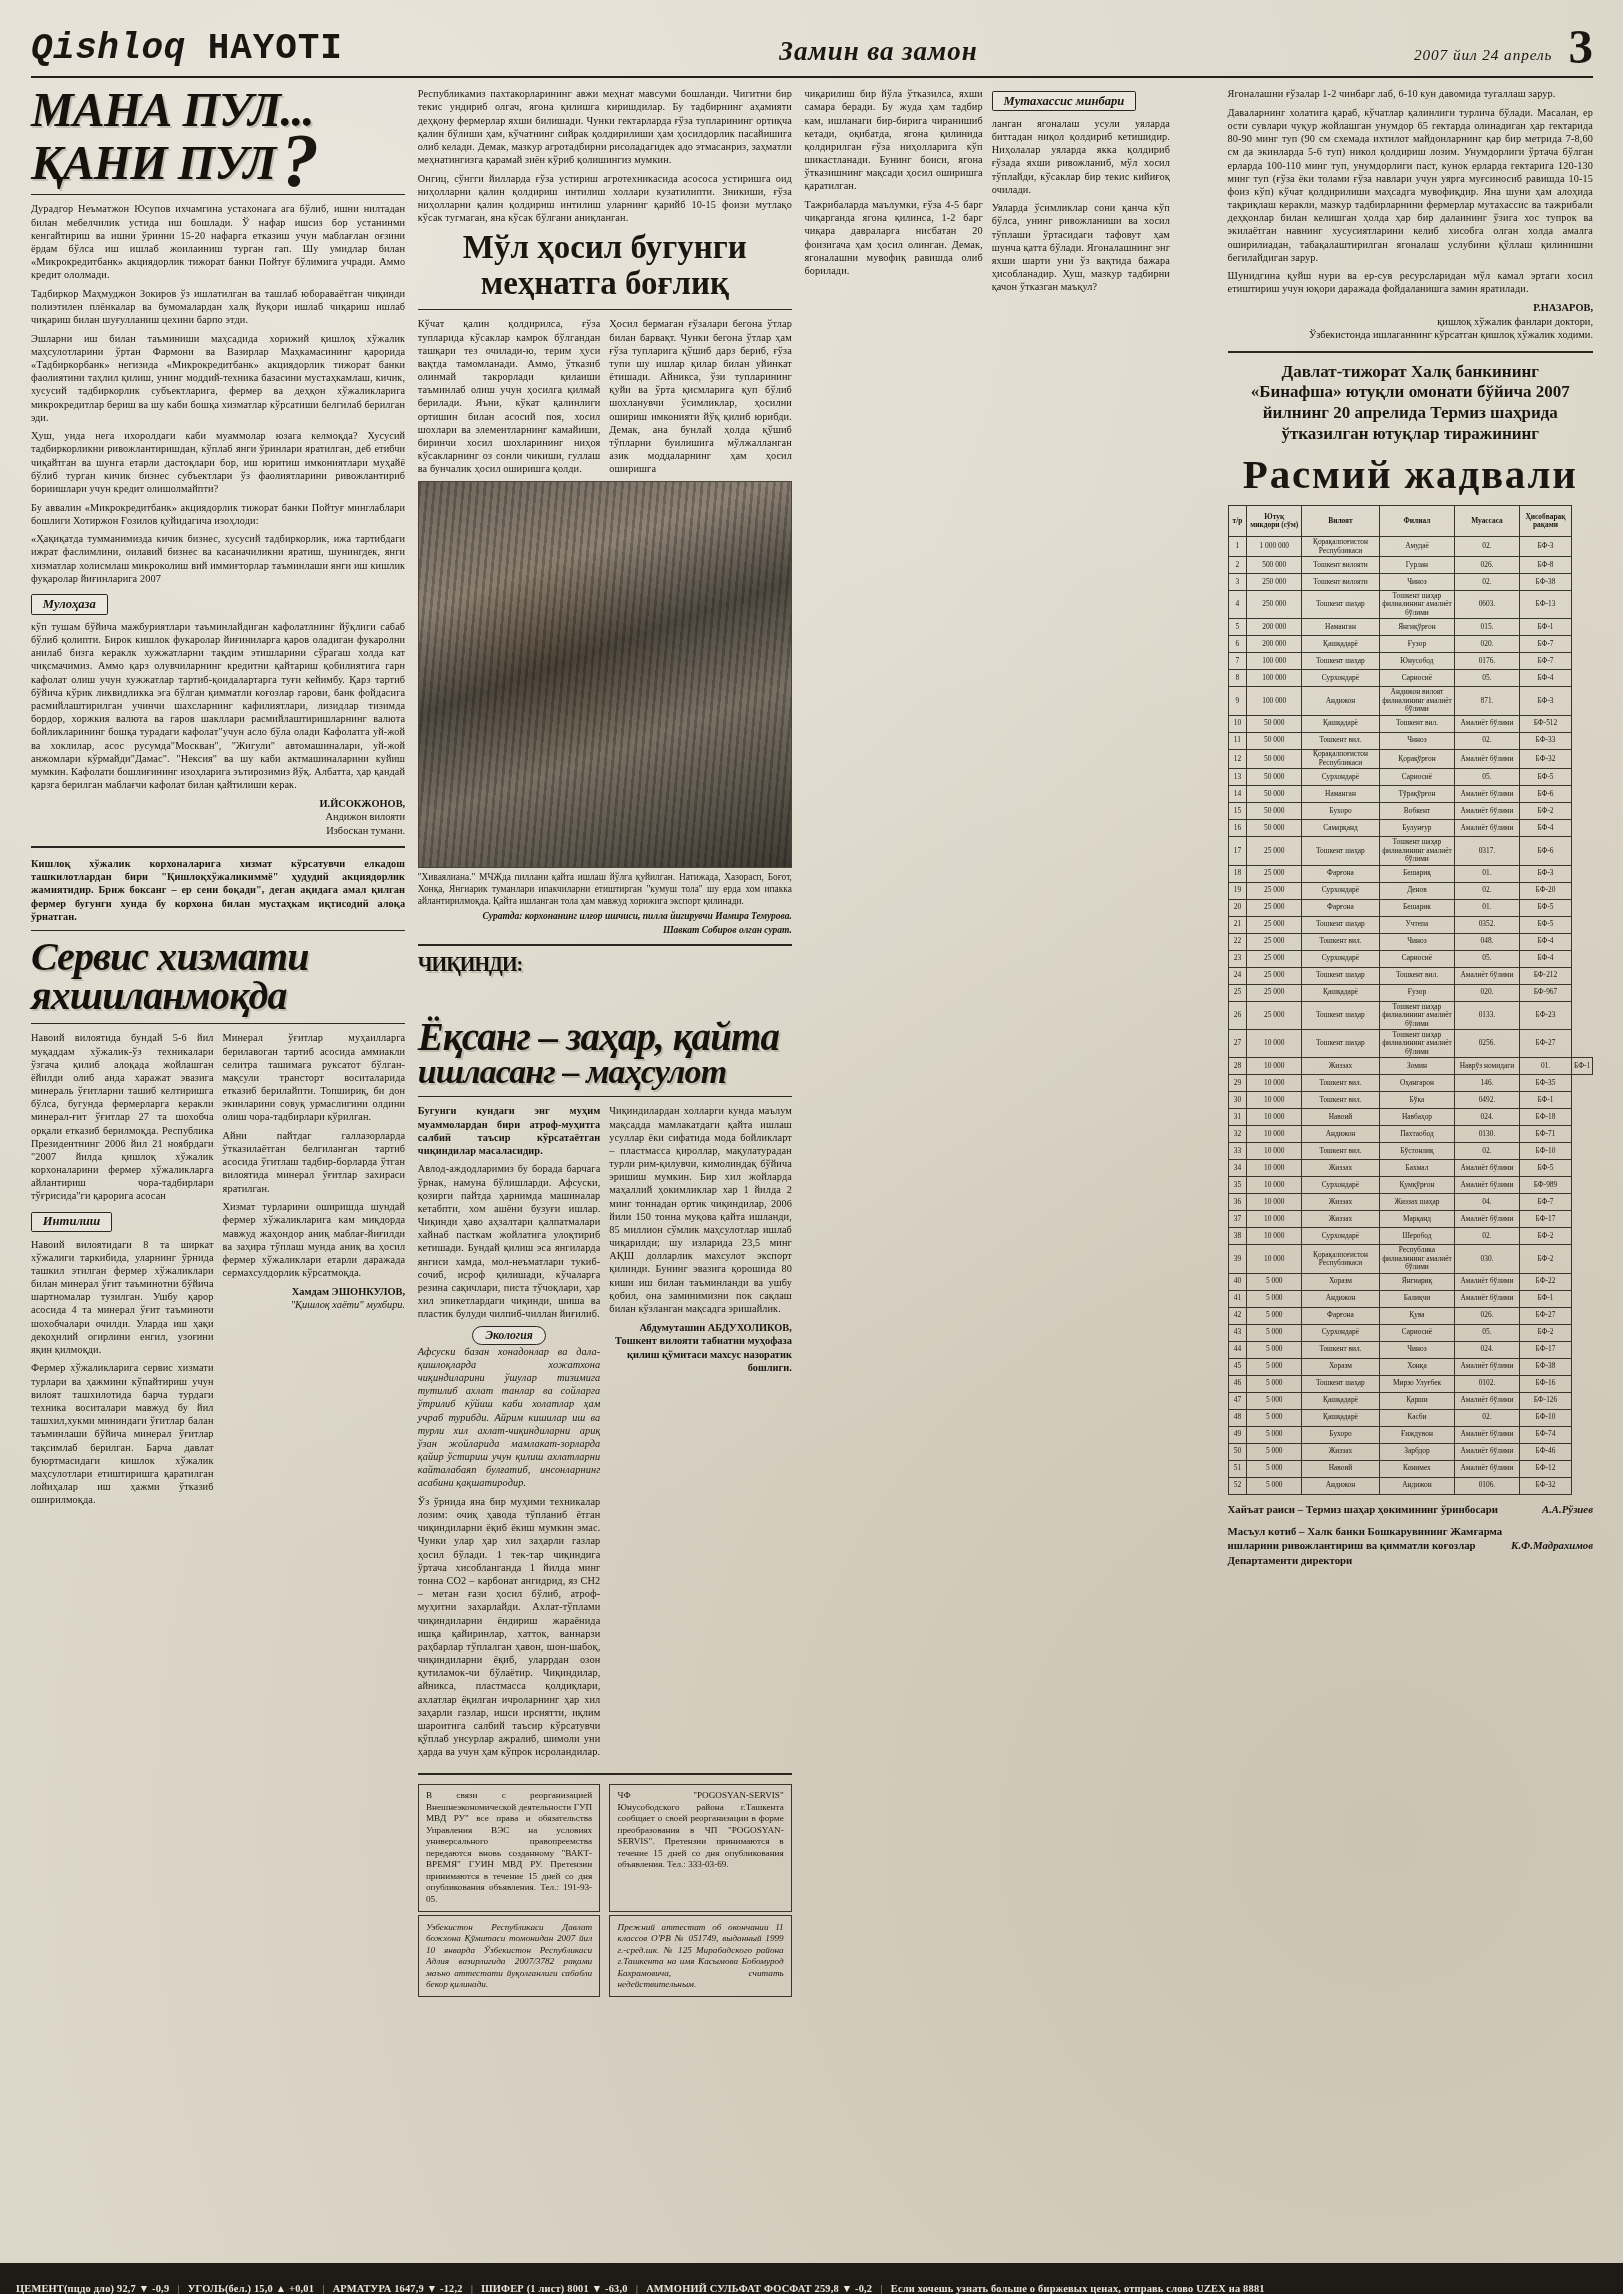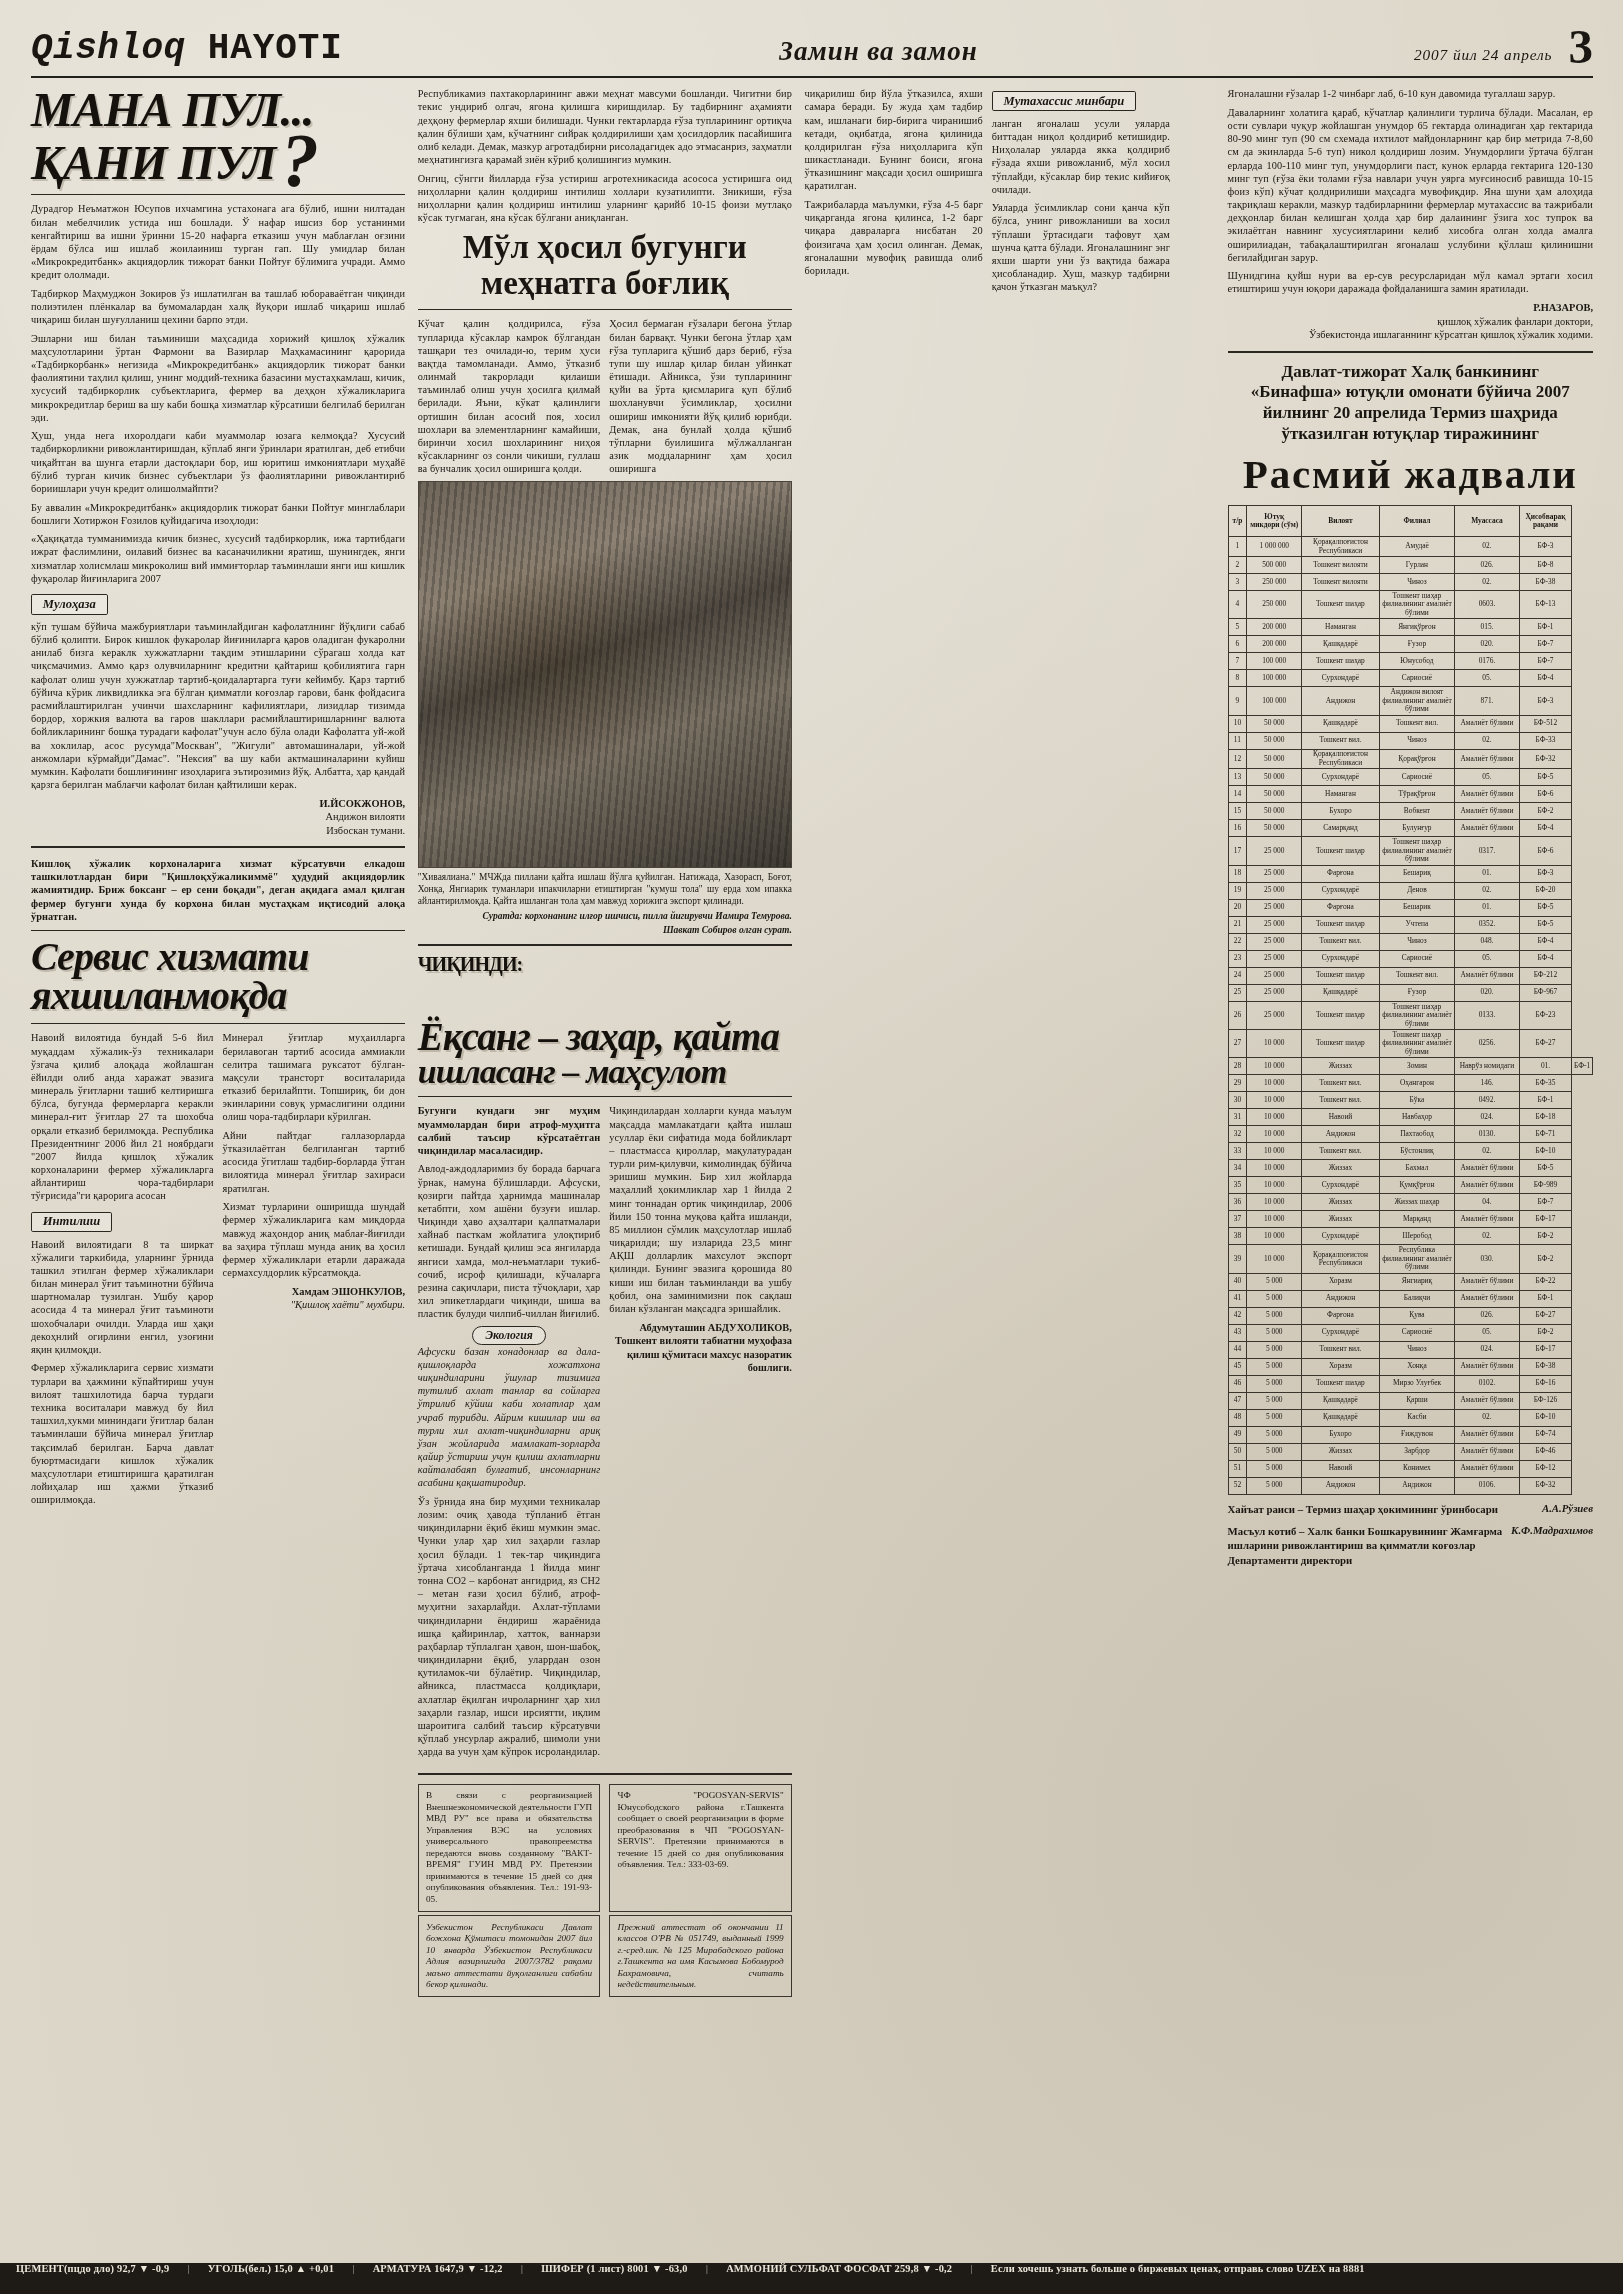--- a/index.html
+++ b/index.html
@@ -105,30 +105,30 @@
     font-family:"Liberation Serif", serif;
   }
   table.prize th, table.prize td {
     border:0.9px solid #3a352c; padding:0.9px 1.8px; line-height:1.15;
   }
   table.prize th { font-weight:700; text-align:center; font-size:7.4px; height:31px;}
   table.prize td { text-align:center; }
   table.prize td.sum { font-weight:400; white-space:nowrap; }
   table.prize tr { height:17px; }
 
-  .sig-row { display:flex; justify-content:space-between; font-size:10.8px; font-weight:700; margin-top:7.2px; }
+  .sig-row { display:flex; justify-content:space-between; font-size:10.8px; font-weight:700; margin-top:7.2px;align-items:center; }
   .sig-row .l { max-width:76%; line-height:1.35; }
   .sig-row .r { font-style:italic; }
 
   
   .bottombar {
     position:absolute; left:0; right:0; bottom:0; height:31px;
     background:#1e1b16; color:#ece7da;
-    display:flex; align-items:flex-start; font-size:10.4px; font-weight:700;
-    padding:0 16px; gap:18px; letter-spacing:0.2px;
+    display:flex; align-items:flex-end; font-size:10.4px; font-weight:700;
+    padding:0 16px; gap:8px; letter-spacing:0.2px;
   }
   .bottombar .cell { white-space:nowrap; }
   .bottombar .sep { opacity:0.5; }
 
   .small-box {
     border:0.9px solid #3a352c; padding:5.4px 7.2px; font-size:9.2px; line-height:1.25; text-align:justify;
   }
   .two-col-mini { display:flex; gap:9px; }
   .two-col-mini > div { flex:1; }
 

